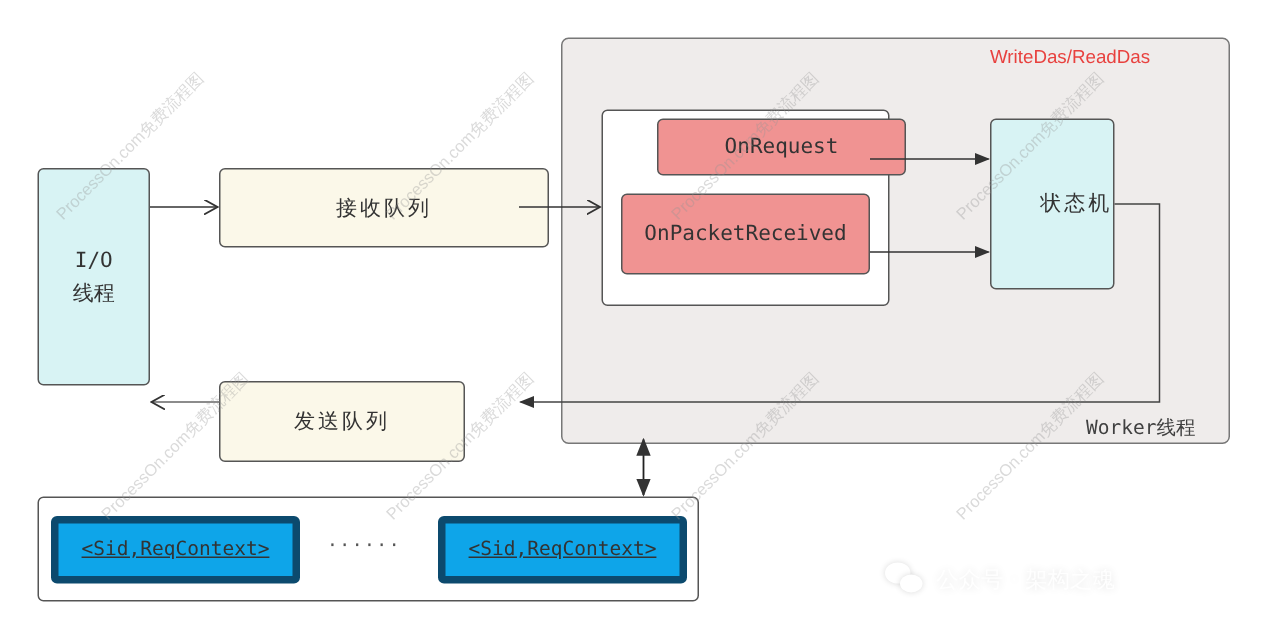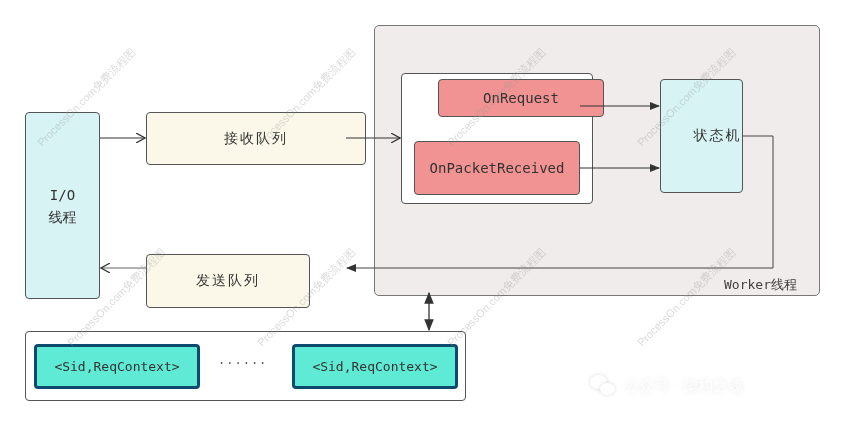--- a/index.html
+++ b/index.html
@@ -2,39 +2,39 @@
 <html><head>
 <meta charset="utf-8">
 <style>
   html, body { margin: 0; padding: 0; background: #ffffff; }
   body { width: 845px; height: 426px; position: relative; overflow: hidden;
          font-family: "DejaVu Sans Mono", "Liberation Mono", monospace; }
   .box { position: absolute; box-sizing: border-box; display: flex; align-items: center;
          justify-content: center; text-align: center; color: #333; }
   .worker { left: 374px; top: 25px; width: 446px; height: 271px; background: #efeceb;
             border: 1.5px solid #777; border-radius: 5px; }
-  .io { left: 25px; top: 112px; width: 75px; height: 187px; background: #d8f3f4;
+  .io { left: 25px; top: 112px; width: 75px; height: 145px; background: #d8f3f4;
         border: 1px solid #555; border-radius: 4px; flex-direction: column; font-size: 14px; line-height: 22px; }
   .queue { background: #fbf8e9; border: 1px solid #555; border-radius: 4px; font-size: 14px; letter-spacing: 2px;
            font-family: "DejaVu Serif", serif; }
   .q-recv { left: 146px; top: 112px; width: 220px; height: 53px; }
   .q-send { left: 146px; top: 254px; width: 164px; height: 54px; }
   .handler-group { left: 401px; top: 73px; width: 192px; height: 131px; background: #fff;
                    border: 1px solid #555; border-radius: 4px; }
   .handler { background: #f09392; border: 1px solid #555; border-radius: 4px; font-size: 14px; }
   .h-req { left: 438px; top: 79px; width: 166px; height: 38px; }
-  .h-pkt { left: 414px; top: 141px; width: 166px; height: 54px; }
+  .h-pkt { left: 414px; top: 129px; width: 166px; height: 54px; }
   .fsm { left: 660px; top: 79px; width: 83px; height: 114px; background: #d8f3f4;
          border: 1px solid #555; border-radius: 4px; font-size: 14px; letter-spacing: 2px; font-family: "DejaVu Serif", serif; padding-left: 32px; }
   .events { position: absolute; left: 660px; top: 31px; color: #e8413e; font-family: "Liberation Sans", sans-serif;
             font-size: 12.5px; line-height: 15px; }
   .worker-label { position: absolute; left: 724px; top: 276px; color: #404040; font-size: 13px; }
   .ctx-map { left: 25px; top: 331px; width: 441px; height: 70px; background: #fff;
              border: 1px solid #555; border-radius: 4px; }
-  .ctx { background: #5eead4; border: 3px solid #0c4a6e; border-radius: 4px; font-size: 13px; }
+  .ctx { background: #0ea5e9; border: 5px solid #0c4a6e; border-radius: 4px; font-size: 13px; text-decoration: underline; }
   .ctx-1 { left: 34px; top: 344px; width: 166px; height: 45px; }
   .ctx-2 { left: 292px; top: 344px; width: 166px; height: 45px; }
   .ellipsis { position: absolute; left: 218px; top: 356px; font-size: 12px; color: #555; letter-spacing: 1px; }
   svg.arrows { position: absolute; left: 0; top: 0; }
   .wechat { position: absolute; left: 590px; top: 375px; display: flex; align-items: center; gap: 8px;
             color: rgba(255,255,255,0.9); font-family: "DejaVu Sans", sans-serif; font-size: 15px;
             text-shadow: 0 0 6px rgba(0,0,0,0.12); }
   .wechat-icon { width: 26px; height: 22px; position: relative; }
   .wechat-icon::before, .wechat-icon::after { content: ""; position: absolute; background: #fff; border-radius: 50%;
             box-shadow: 0 0 4px rgba(0,0,0,0.15); }
@@ -42,20 +42,21 @@
   .wechat-icon::after { width: 15px; height: 12px; left: 10px; top: 8px; }
   .watermark { position: absolute; color: rgba(150,150,150,0.35); font-family: "Liberation Sans", sans-serif;
                font-size: 11px; transform: rotate(-45deg); white-space: nowrap; pointer-events: none; }
 </style>
 </head>
 <body>
 
 <div class="box worker"></div>
 
 <div class="events">
+  <div>WriteDas/ReadDas</div>
 </div>
 
 <div class="box io">
   <span>I/O</span>
   <span>线程</span>
 </div>
 
 <div class="box queue q-recv">
   <span>接收队列</span>
 </div>

